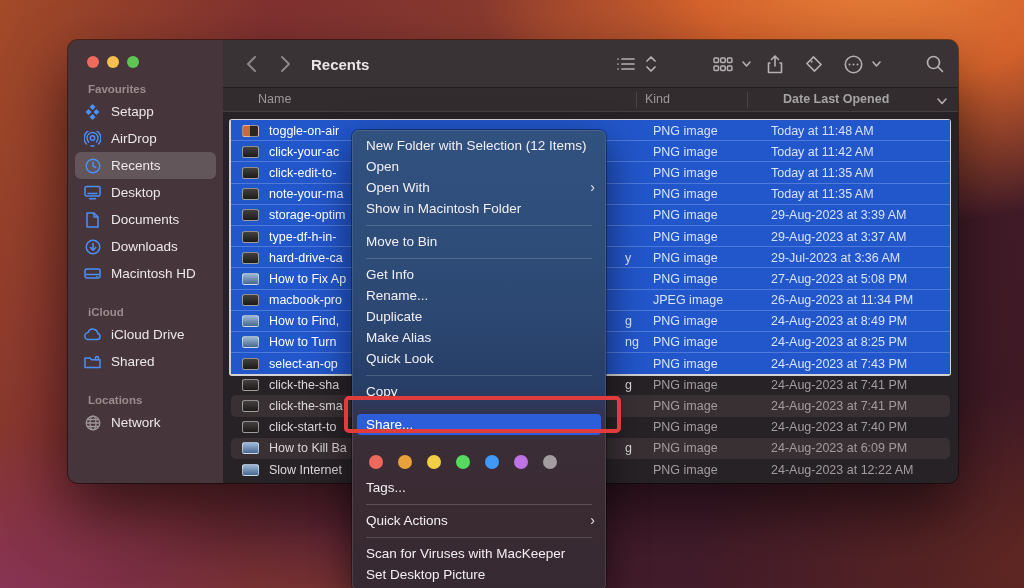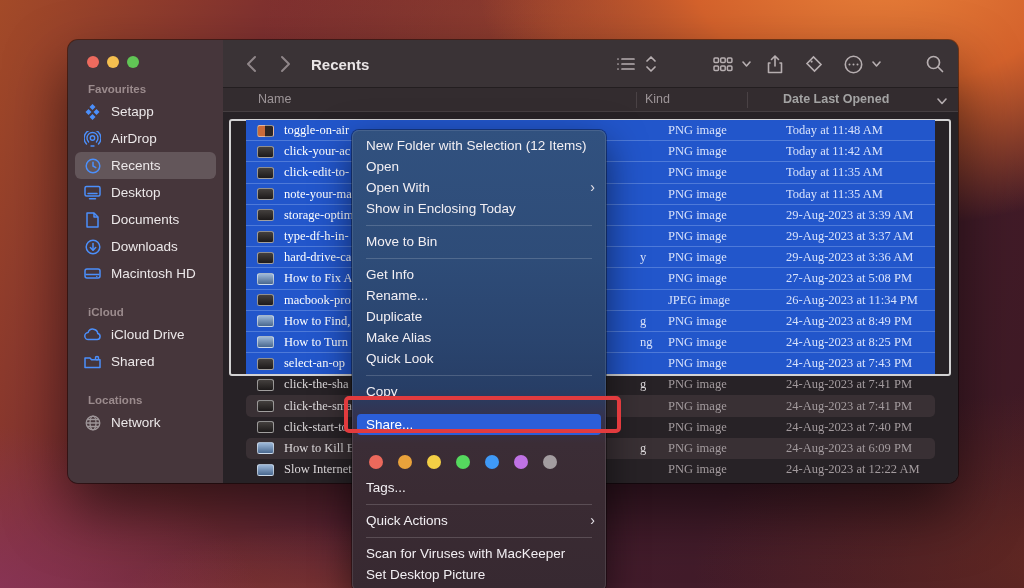--- a/index.html
+++ b/index.html
@@ -47,22 +47,22 @@
 
   .colheader{ height:24px; background:#332c2f; border-bottom:1px solid #453e41; position:relative;
               font-size:12.5px; color:#9d9598; }
   .ch-name{ position:absolute; left:35px; top:4px; }
   .ch-kind{ position:absolute; left:422px; top:4px; }
   .ch-date{ position:absolute; left:560px; top:4px; color:#a3a3a3; font-weight:700; }
   .ch-div{ position:absolute; top:4px; width:1px; height:16px; background:#4a4245; }
   .ch-chev{ position:absolute; left:714px; top:6px; color:#b3abae; }
 
   .rows{ flex:1; background:#272226; padding-top:8px; position:relative; }
-  .row{ height:21.2px; margin:0 23px; position:relative; display:flex; align-items:center;
-        font-size:12.5px; border-radius:5px;font-family:Liberation Serif, serif; }
+  .row{ height:21.2px; margin:0 8px; position:relative; display:flex; align-items:center;
+        font-size:12.5px; border-radius:5px; }
   .row.zebra{ background:#393034; }
   .row.sel{ background:#2256cb; border-radius:0; }
   .row.sel:not(.lastsel){ box-shadow:inset 0 -1px rgba(195,215,255,.28); }
   .c-icon{ width:38px; flex:0 0 38px; display:flex; justify-content:center; }
   .thumb{ width:17px; height:12px; border-radius:2.5px; border:1px solid rgba(255,255,255,.5); }
   .thumb-dark{ background:linear-gradient(180deg,#44403e 0%,#1d1a1a 100%); }
   .thumb-orange{ background:linear-gradient(90deg,#c96a3a 0% 45%,#2c2523 45% 100%); }
   .thumb-photo{ background:linear-gradient(180deg,#9db8d8 0%,#49688f 100%); }
   .c-name{ width:352px; flex:0 0 352px; white-space:nowrap; overflow:hidden; color:#dcd8da; }
   .row.sel .c-name{ color:#ffffff; }
@@ -373,21 +373,21 @@
             <span class="c-kind">PNG image</span>
             <span class="c-date">29-Aug-2023 at 3:37 AM</span>
           </div>
           <div class="row sel">
             <span class="c-icon">
               <span class="thumb thumb-dark"></span>
             </span>
             <span class="c-name">hard-drive-ca</span>
             <span class="c-tail">y</span>
             <span class="c-kind">PNG image</span>
-            <span class="c-date">29-Aug-2023 at 3:36 AM</span>
+            <span class="c-date">29-Jul-2023 at 3:36 AM</span>
           </div>
           <div class="row sel">
             <span class="c-icon">
               <span class="thumb thumb-photo"></span>
             </span>
             <span class="c-name">How to Fix Ap</span>
             <span class="c-tail"></span>
             <span class="c-kind">PNG image</span>
             <span class="c-date">27-Aug-2023 at 5:08 PM</span>
           </div>
@@ -474,21 +474,21 @@
           </div>
         </div>
 
     </section>
   </div>
 
   <div class="cmenu" id="cmenu">
       <div class="mi">New Folder with Selection (12 Items)</div>
       <div class="mi">Open</div>
       <div class="mi">Open With<span class="sub">›</span></div>
-      <div class="mi">Show in Enclosing Today</div>
+      <div class="mi">Show in Macintosh Folder</div>
       <div class="msep"></div>
       <div class="mi">Move to Bin</div>
       <div class="msep"></div>
       <div class="mi">Get Info</div>
       <div class="mi">Rename...</div>
       <div class="mi">Duplicate</div>
       <div class="mi">Make Alias</div>
       <div class="mi">Quick Look</div>
       <div class="msep"></div>
       <div class="mi">Copy</div>

